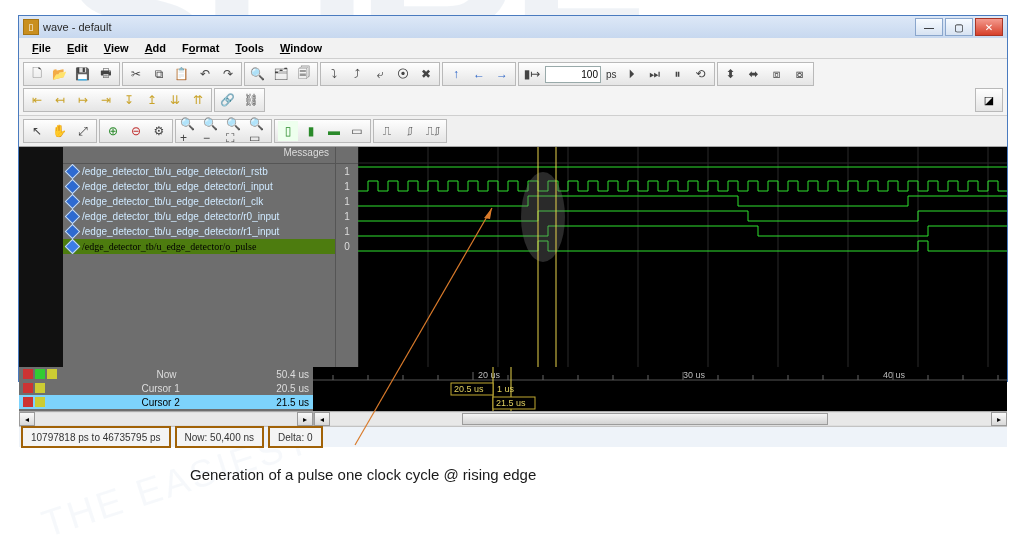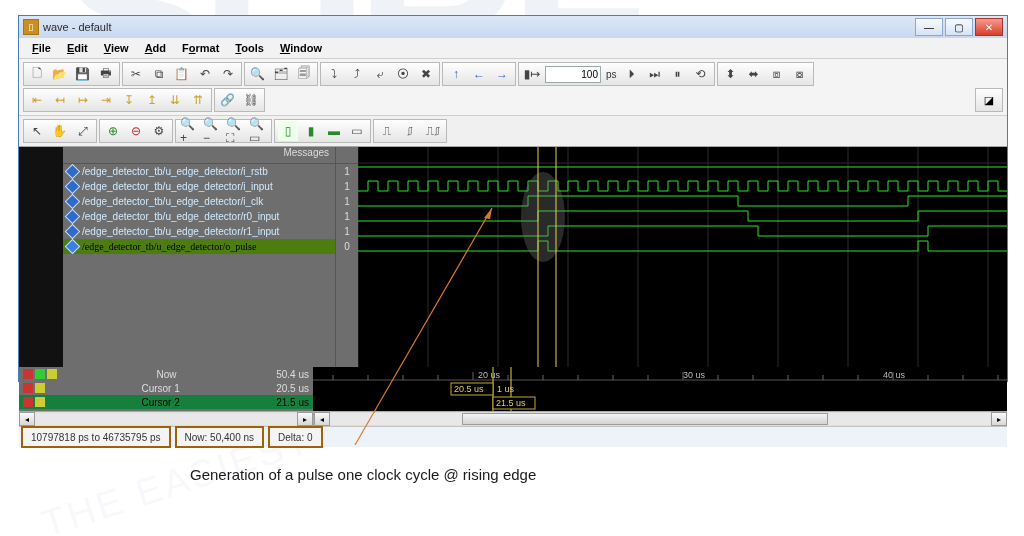--- a/index.html
+++ b/index.html
@@ -272,21 +272,21 @@
         <span>50.4 us</span>
       </div>
       <div class="lrow">
         <span class="ic">
             <span style="background:#c33"></span>
             <span style="background:#cc3"></span>
           </span>
         <span>Cursor 1</span>
         <span>20.5 us</span>
       </div>
-      <div class="lrow" style="background:#15803d;color:#000">
+      <div class="lrow" style="background:#7dd3fc;color:#000">
         <span class="ic">
             <span style="background:#c33"></span>
             <span style="background:#cc3"></span>
           </span>
         <span>Cursor 2</span>
         <span>21.5 us</span>
       </div>
     </div>
     <div class="tmrule">
       <svg width="694" height="44">

